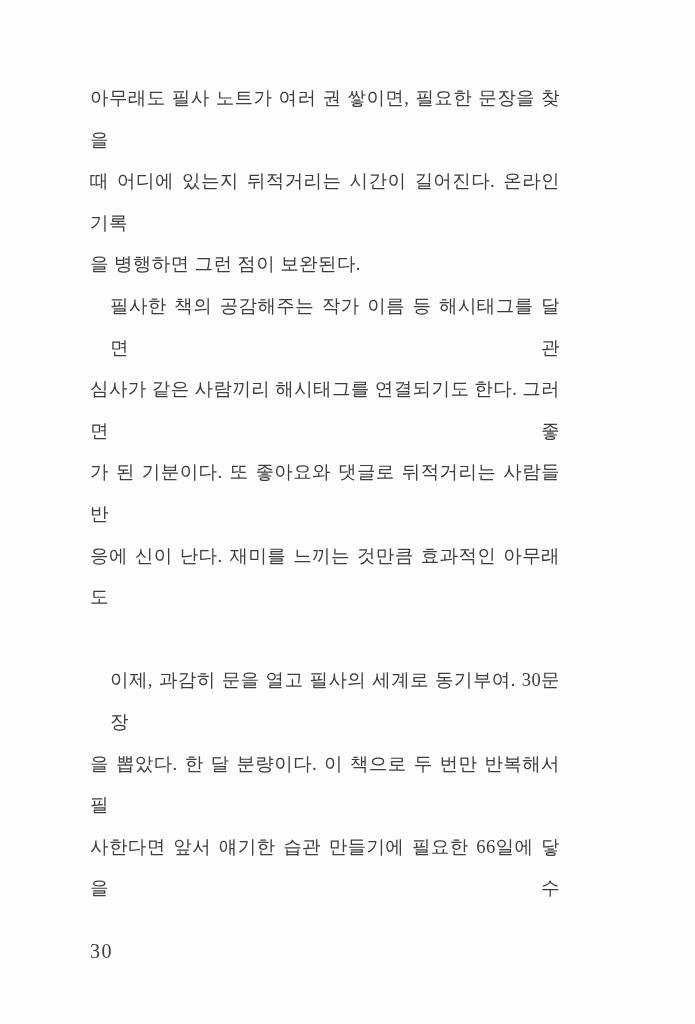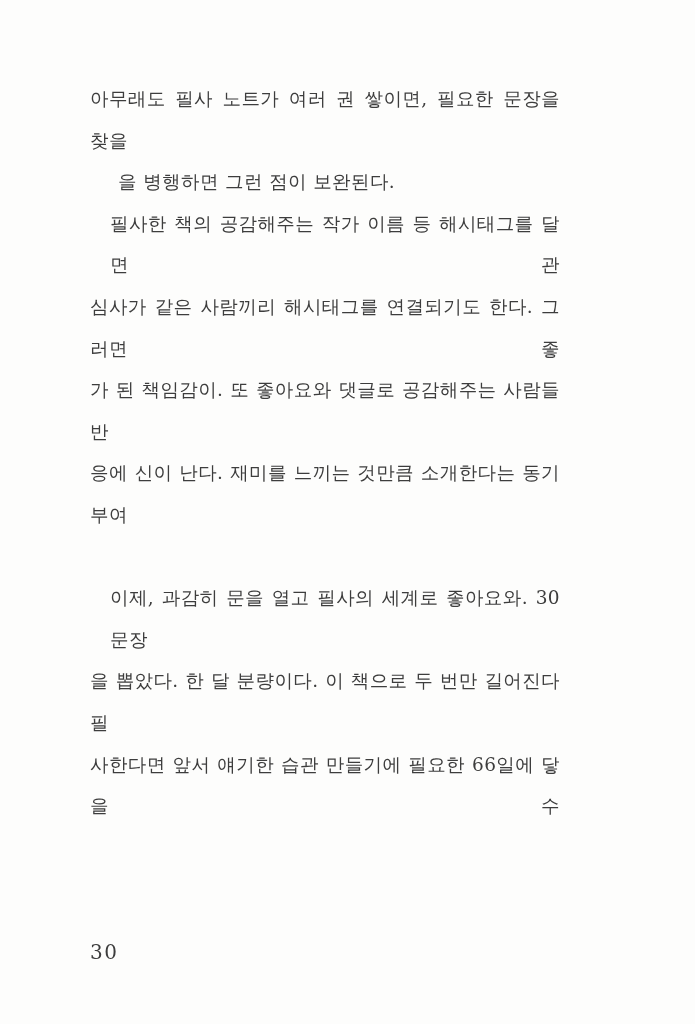--- a/index.html
+++ b/index.html
@@ -12,40 +12,40 @@
     height: 1024px;
     background: var(--bg);
     font-family: "DejaVu Serif", "Liberation Serif", serif;
   }
   .page {
     position: relative;
     width: 695px;
     height: 1024px;
     background: var(--bg);
     overflow: hidden;
+    font-family: Liberation Serif, serif;
   }
   .text-block {
     position: absolute;
     left: 90px;
     top: 78px;
     width: 470px;
     color: var(--ink);
     font-size: 18.5px;
     line-height: 41.6px;
     letter-spacing: 0.4px;
   }
   .line {
     text-align: justify;
     text-align-last: justify;
     white-space: normal;
   }
   .line.last {
     text-align: center;
     text-align-last: left;
-    margin-left: 28px;
   }
   .line.indent {
     padding-left: 20px;
   }
   .para-spacer {
     height: 41.6px;
   }
   .page-number {
     position: absolute;
     left: 90px;
@@ -60,35 +60,36 @@
 </style>
 </head>
 <body>
 
 <div class="page">
 
   <div class="text-block">
 
     <div>
       <div class="line">아무래도 필사 노트가 여러 권 쌓이면, 필요한 문장을 찾을</div>
+      <div class="line">때 어디에 있는지 뒤적거리는 시간이 길어진다. 온라인 기록</div>
       <div class="line last">을 병행하면 그런 점이 보완된다.</div>
     </div>
 
     <div>
       <div class="line indent">필사한 책의 공감해주는 작가 이름 등 해시태그를 달면 관</div>
       <div class="line">심사가 같은 사람끼리 해시태그를 연결되기도 한다. 그러면 좋</div>
-      <div class="line">가 된 책임감이. 또 좋아요와 댓글로 공감해주는 사람들 반</div>
-      <div class="line">응에 신이 난다. 재미를 느끼는 것만큼 소개한다는 동기부여</div>
+      <div class="line">가 된 기분이다. 또 좋아요와 댓글로 뒤적거리는 사람들 반</div>
+      <div class="line">응에 신이 난다. 재미를 느끼는 것만큼 효과적인 아무래도</div>
     </div>
 
     <div class="para-spacer"></div>
 
     <div>
-      <div class="line indent">이제, 과감히 문을 열고 필사의 세계로 좋아요와. 30문장</div>
-      <div class="line">을 뽑았다. 한 달 분량이다. 이 책으로 두 번만 길어진다 필</div>
+      <div class="line indent">이제, 과감히 문을 열고 필사의 세계로 동기부여. 30문장</div>
+      <div class="line">을 뽑았다. 한 달 분량이다. 이 책으로 두 번만 반복해서 필</div>
       <div class="line">사한다면 앞서 얘기한 습관 만들기에 필요한 66일에 닿을 수</div>
 
     </div>
 
   </div>
 
   <div class="page-number">30</div>
 
 </div>
 

